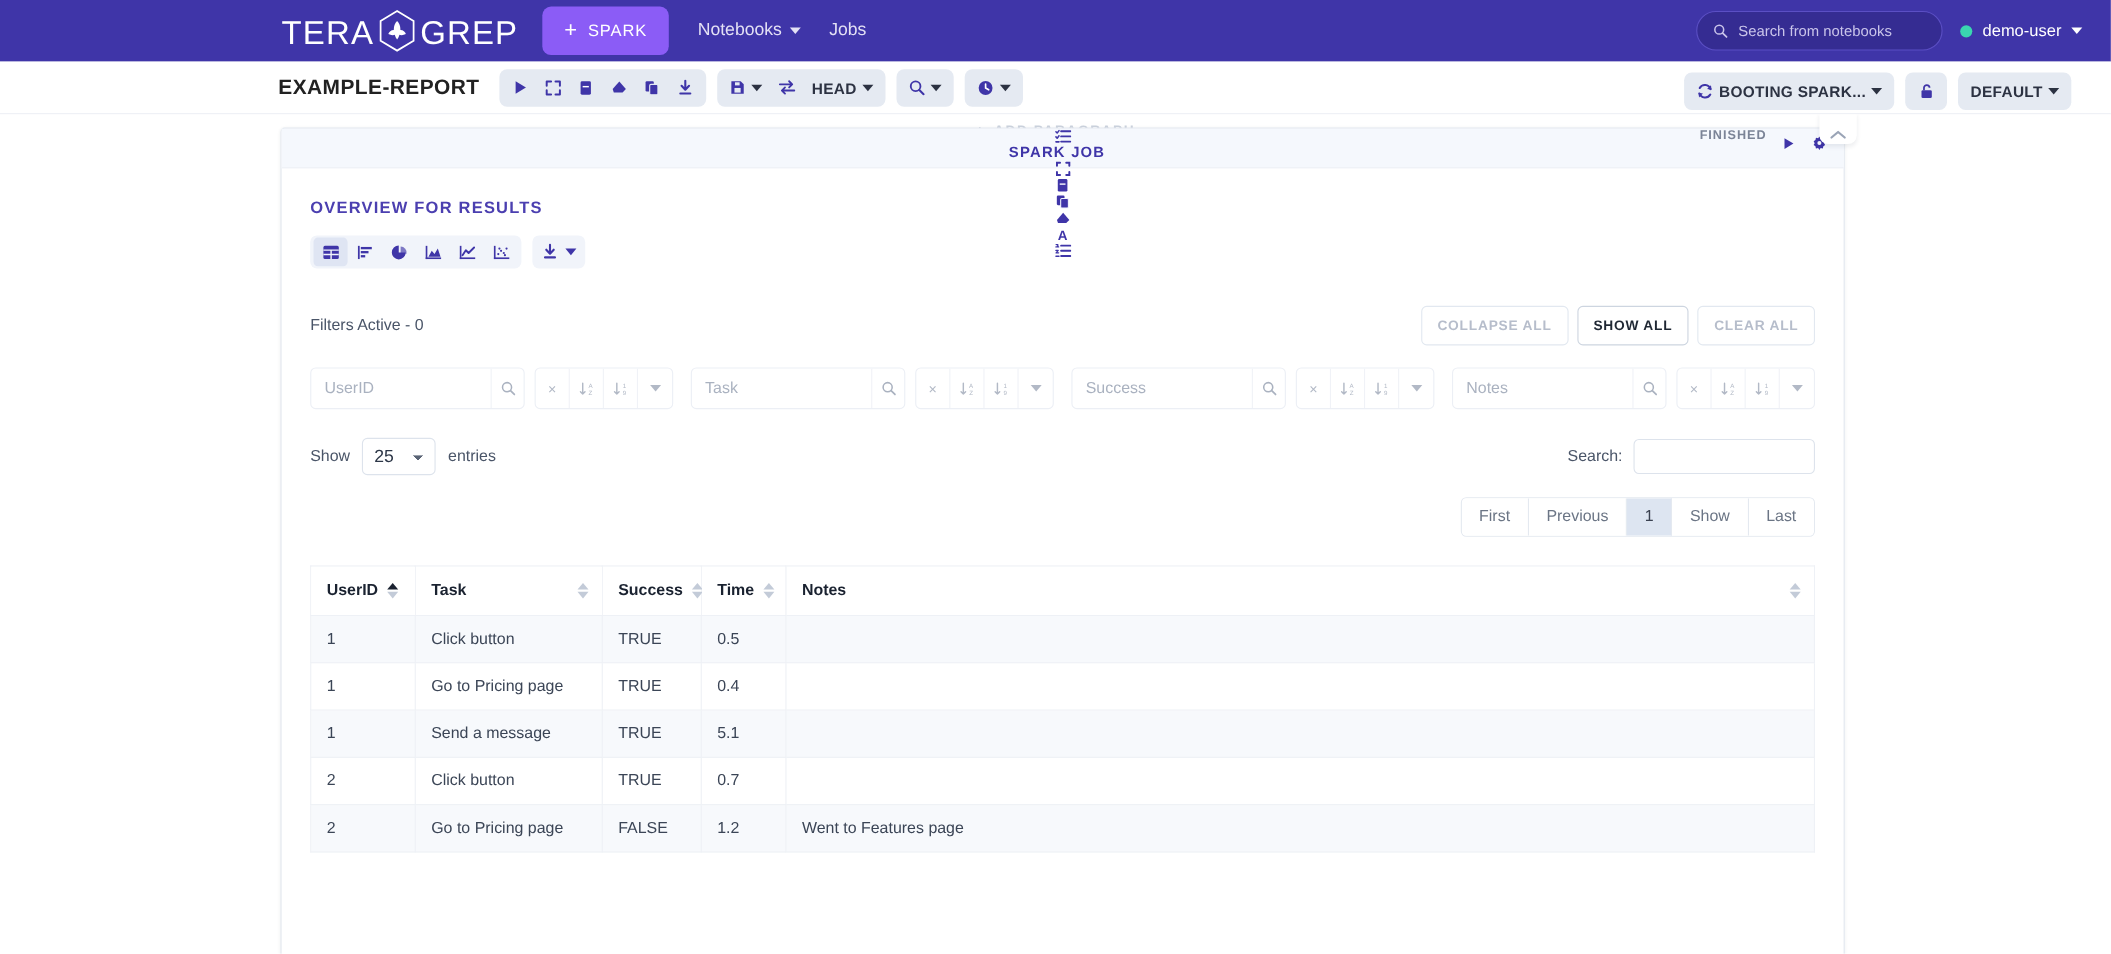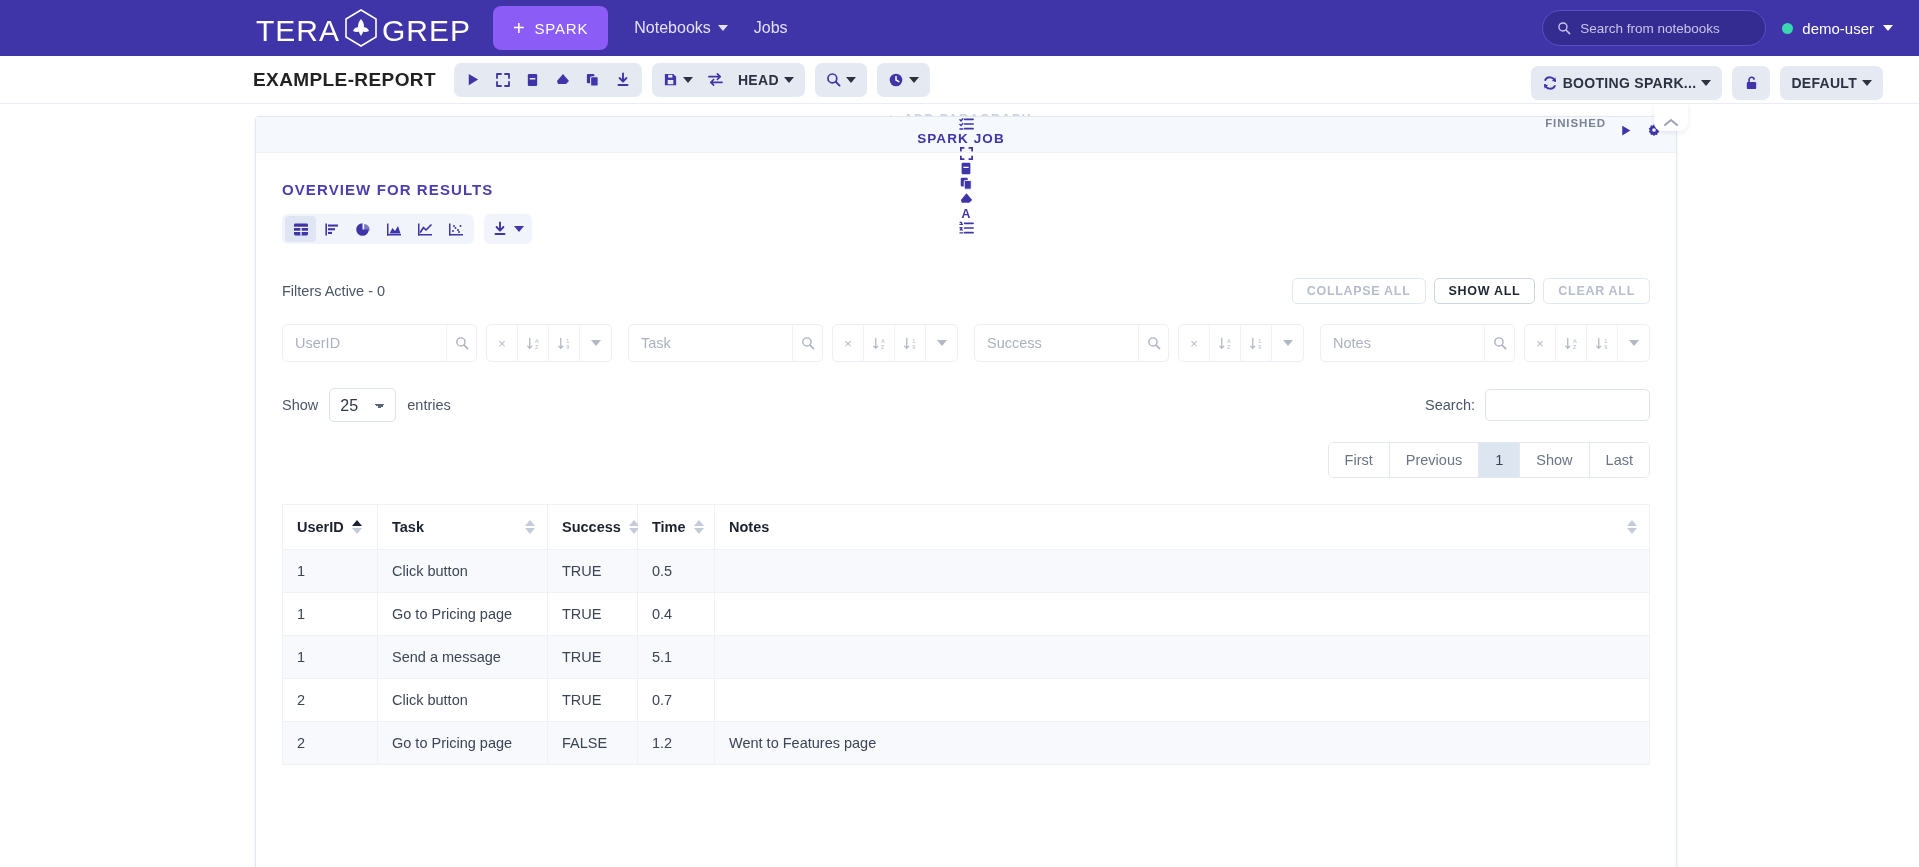--- a/index.html
+++ b/index.html
@@ -160,21 +160,21 @@
   }
 
   .filters-row {
     display: flex; align-items: center; justify-content: space-between;
     margin-bottom: 20px;
   }
   .filters-active { font-size: 14.5px; color: #4a5568; }
   .filter-actions { display: flex; gap: 8px; }
   .fa-btn {
     border: 1px solid #e2e8f0; background: #fff; border-radius: 5px;
-    height: 26px; padding: 0 14px; font-size: 12.5px; letter-spacing: .7px;
+    height: 36px; padding: 0 14px; font-size: 12.5px; letter-spacing: .7px;
     color: #b6bdcb; font-weight: bold; cursor: pointer;
     display: flex; align-items: center;
   }
   .fa-btn.strong { color: #1f2733; border-color: #cdd5e0; }
 
   .filter-inputs { display: flex; gap: 16px; margin-bottom: 26px; }
   .filter-cell { display: flex; gap: 9px; flex: 1 1 0; min-width: 0; }
   .fi-input-wrap {
     flex: 1 1 auto; min-width: 0; display: flex;
     border: 1px solid #eceff5; border-radius: 5px; height: 38px; overflow: hidden;

